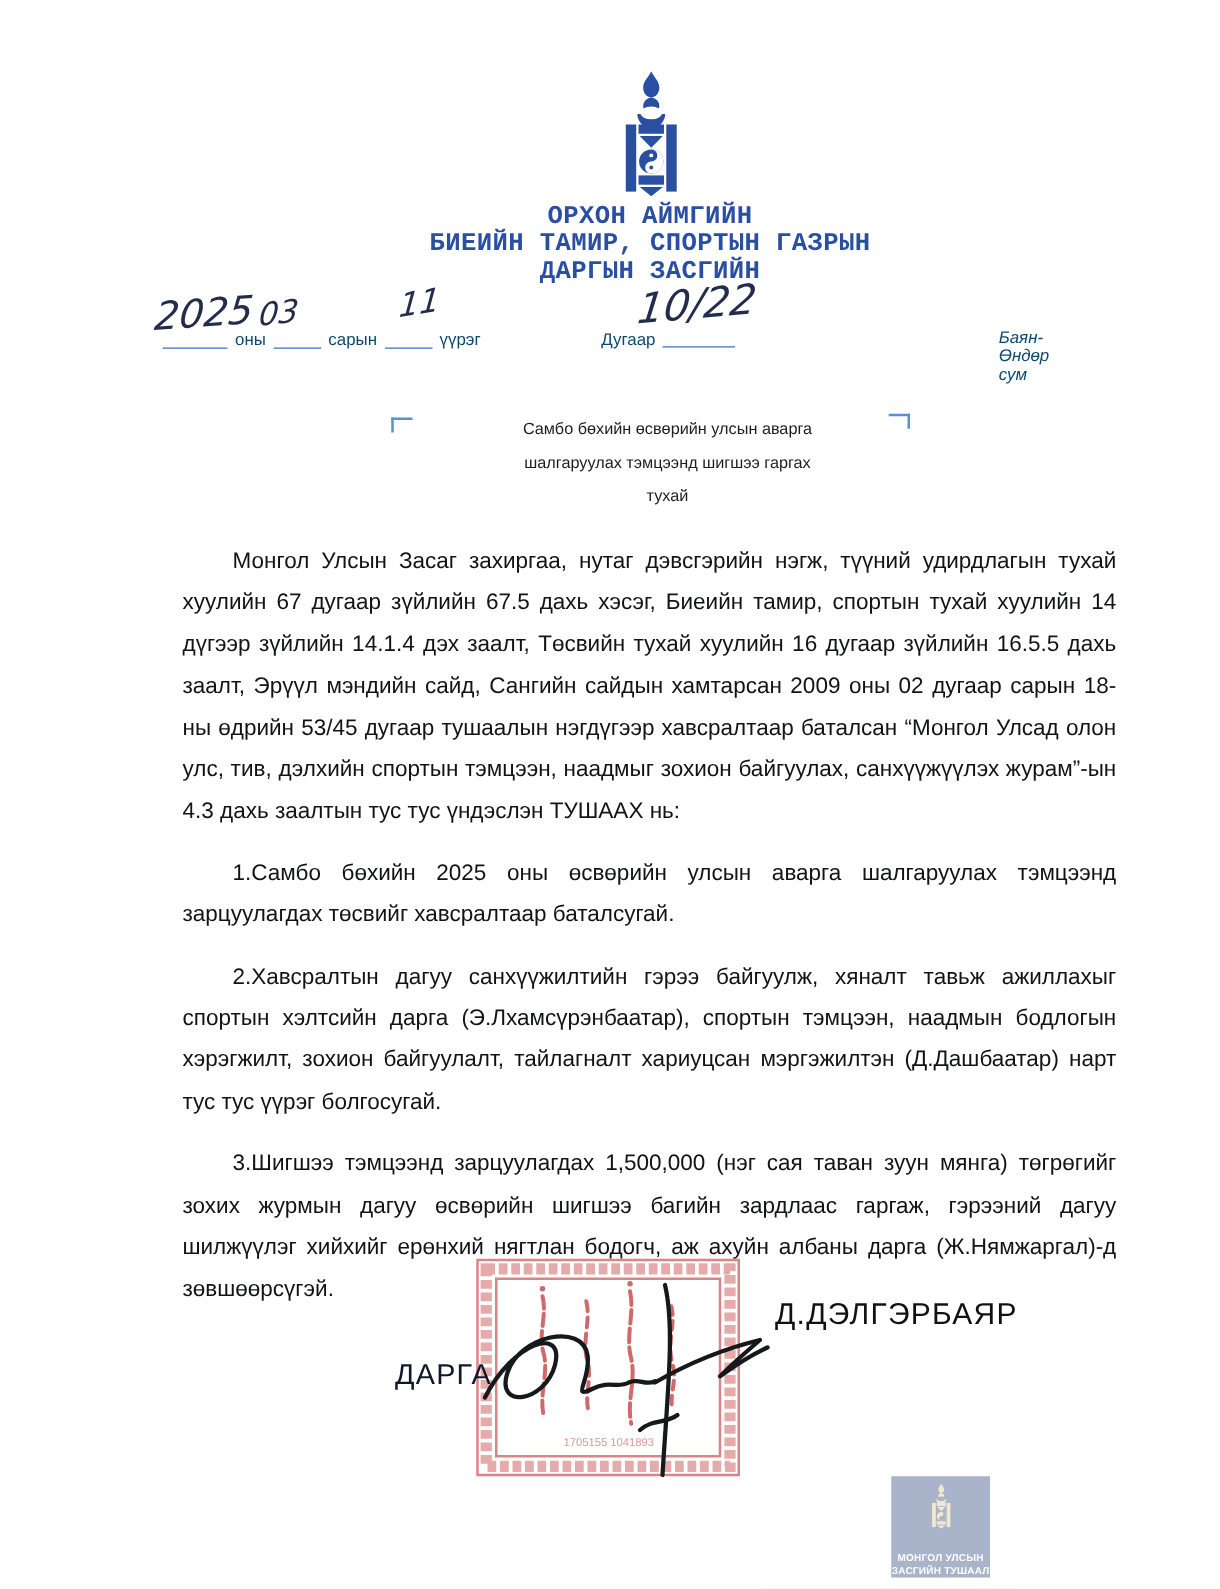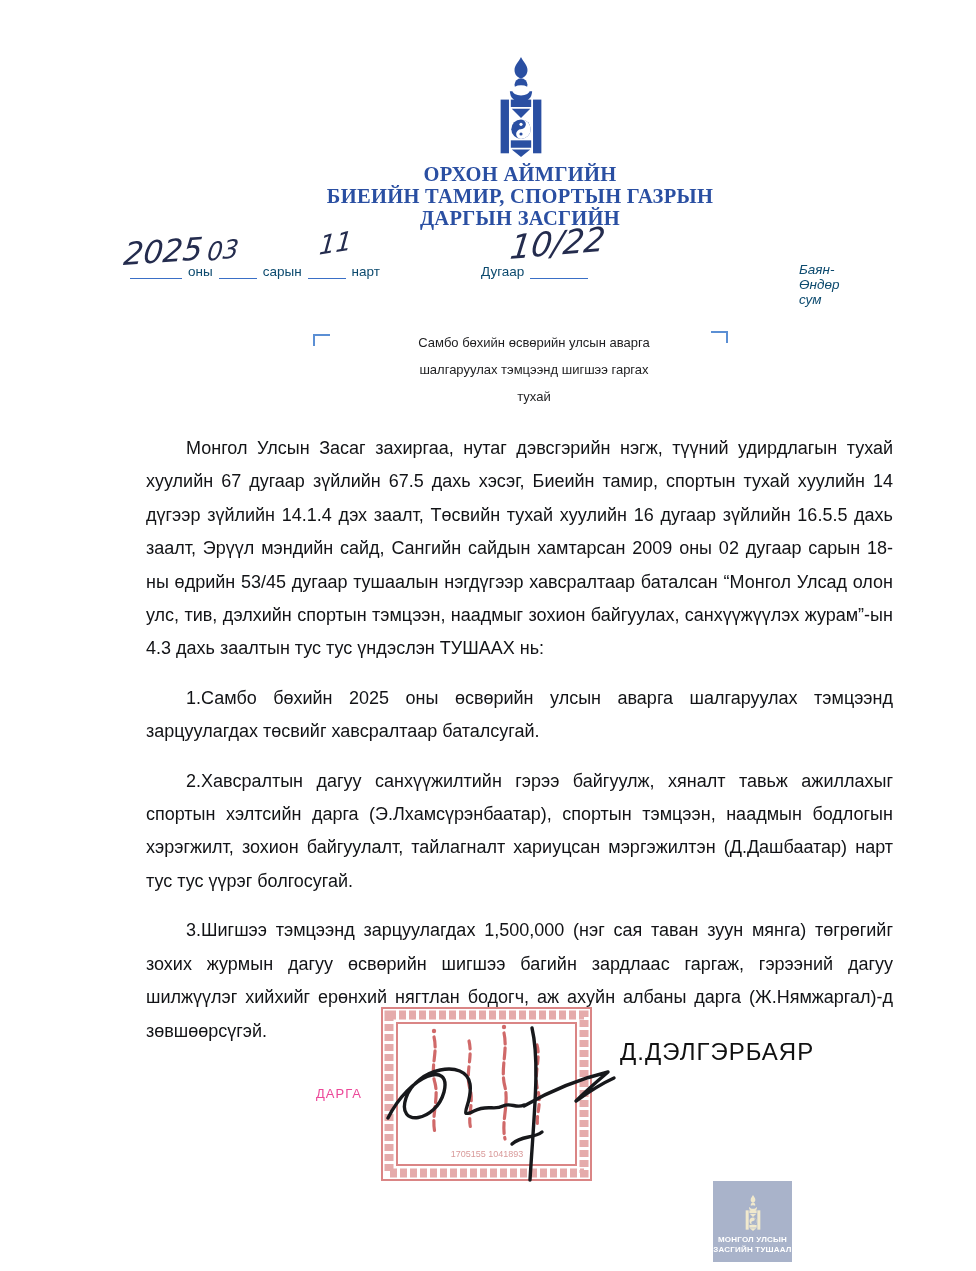--- a/index.html
+++ b/index.html
@@ -5,30 +5,30 @@
   html,body{margin:0;padding:0;background:#e8e8e8;}
   .page{
     position:relative;width:976px;height:1271px;background:#ffffff;
     margin:0 auto;overflow:hidden;
     font-family:"Liberation Sans",sans-serif;color:#16181c;
   }
   
   .emblem{position:absolute;left:493px;top:57px;width:56px;height:100px;}
   .org-title{
     position:absolute;left:240px;top:163px;width:560px;text-align:center;
-    font-family:Liberation Serif, serif;font-weight:bold;
+    font-family:Liberation Mono, monospace;font-weight:bold;
     font-size:20.5px;line-height:22px;color:#2a4fa2;letter-spacing:.3px;
   }
   
   .dateline{position:absolute;top:256px;left:0;width:863px;height:30px;
     font-size:13.5px;color:#0c4a6e;}
   .date-left{position:absolute;left:130px;top:8px;display:flex;align-items:flex-end;gap:6px;}
   .blank{display:inline-block;border-bottom:1.5px solid #3a6fc6;height:12px;}
   .b1{width:52px}.b2{width:38px}.b3{width:38px}.b4{width:58px}
-  .doc-number{position:absolute;left:481px;top:8px;display:flex;align-items:flex-end;gap:6px;}
+  .doc-number{position:absolute;left:481px;top:8px;display:flex;align-items:center;gap:6px;}
   .soum{position:absolute;left:799px;top:6px;font-style:italic;}
   .hw{
     position:absolute;font-family:"DejaVu Sans",sans-serif;font-style:italic;
     color:#242c4e;transform-origin:left bottom;white-space:nowrap;
   }
   .hw-year{left:122px;top:236px;font-size:31px;transform:rotate(-4deg) skewX(-10deg);}
   .hw-month{left:206px;top:238px;font-size:25px;transform:rotate(-7deg) skewX(-12deg);}
   .hw-day{left:318px;top:231px;font-size:26px;transform:rotate(-9deg) skewX(-14deg);}
   .hw-number{left:508px;top:228px;font-size:33px;transform:rotate(-5deg) skewX(-12deg);}
   
@@ -39,29 +39,29 @@
   .crop-mark{position:absolute;width:15px;height:10px;}
   .crop-left{left:313px;top:334px;border-top:2px solid #5b8fd4;border-left:2px solid #5b8fd4;}
   .crop-right{left:711px;top:331px;border-top:2px solid #5b8fd4;border-right:2px solid #5b8fd4;}
   
   .body-text{
     position:absolute;left:130px;top:416px;width:779px;
     font-size:18px;line-height:33.4px;text-align:justify;color:#121316;
   }
   .body-text p{margin:16px;text-indent:40px;}
   
-  .sig-role{position:absolute;left:316px;top:1086px;font-size:13px;letter-spacing:1px;color:#ec4899;}
+  .sig-role{position:absolute;left:316px;top:1086px;font-size:23px;letter-spacing:1px;color:#0f172a;}
   .sig-name{position:absolute;left:620px;top:1038px;font-size:24px;letter-spacing:1px;color:#111;}
   .stamp{position:absolute;left:379px;top:1005px;width:215px;height:178px;}
   .signature-scribble{position:absolute;left:372px;top:1022px;width:265px;height:165px;}
   
   .gov-logo{
     position:absolute;left:713px;top:1181px;width:79px;height:81px;
     background:#a9b3ca;display:flex;flex-direction:column;align-items:center;
-    justify-content:center;padding-top:6px;box-sizing:border-box;
+    justify-content:space-between;padding-top:6px;box-sizing:border-box;
   }
   .gov-logo .gov-text{
     margin-top:4px;font-size:8px;line-height:10px;font-weight:bold;
     color:#ffffff;text-align:center;letter-spacing:.2px;white-space:nowrap;
   }
 </style>
 </head>
 <body>
 
 <div class="page">
@@ -91,21 +91,21 @@
     <div>ДАРГЫН ЗАСГИЙН</div>
   </div>
 
   <div class="dateline">
     <div class="date-left">
       <span class="blank b1"></span>
       <span>оны</span>
       <span class="blank b2"></span>
       <span>сарын</span>
       <span class="blank b3"></span>
-      <span>нарт</span>
+      <span>үүрэг</span>
     </div>
     <div class="doc-number">
       <span>Дугаар</span>
       <span class="blank b4"></span>
     </div>
     <div class="soum">Баян-Өндөр сум</div>
   </div>
 
   <span class="hw hw-year">2025</span>
   <span class="hw hw-month">03</span>

